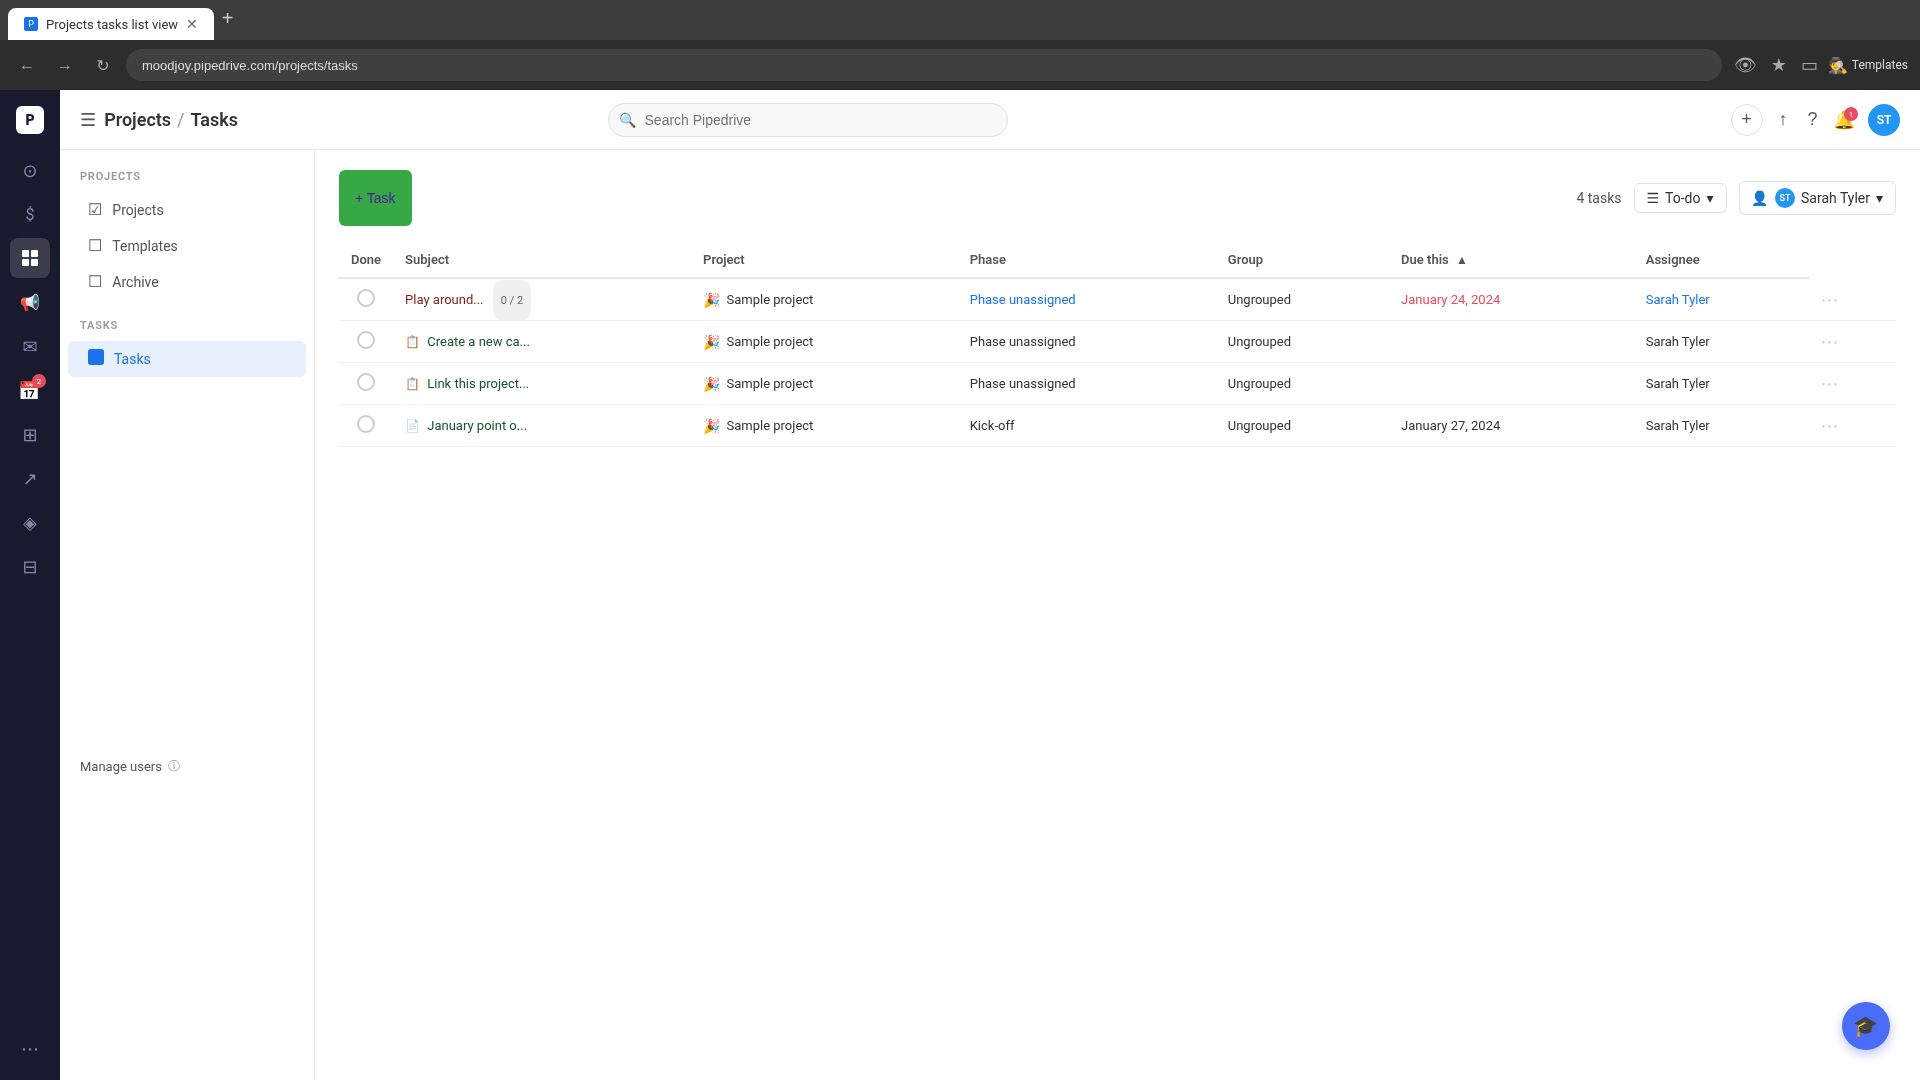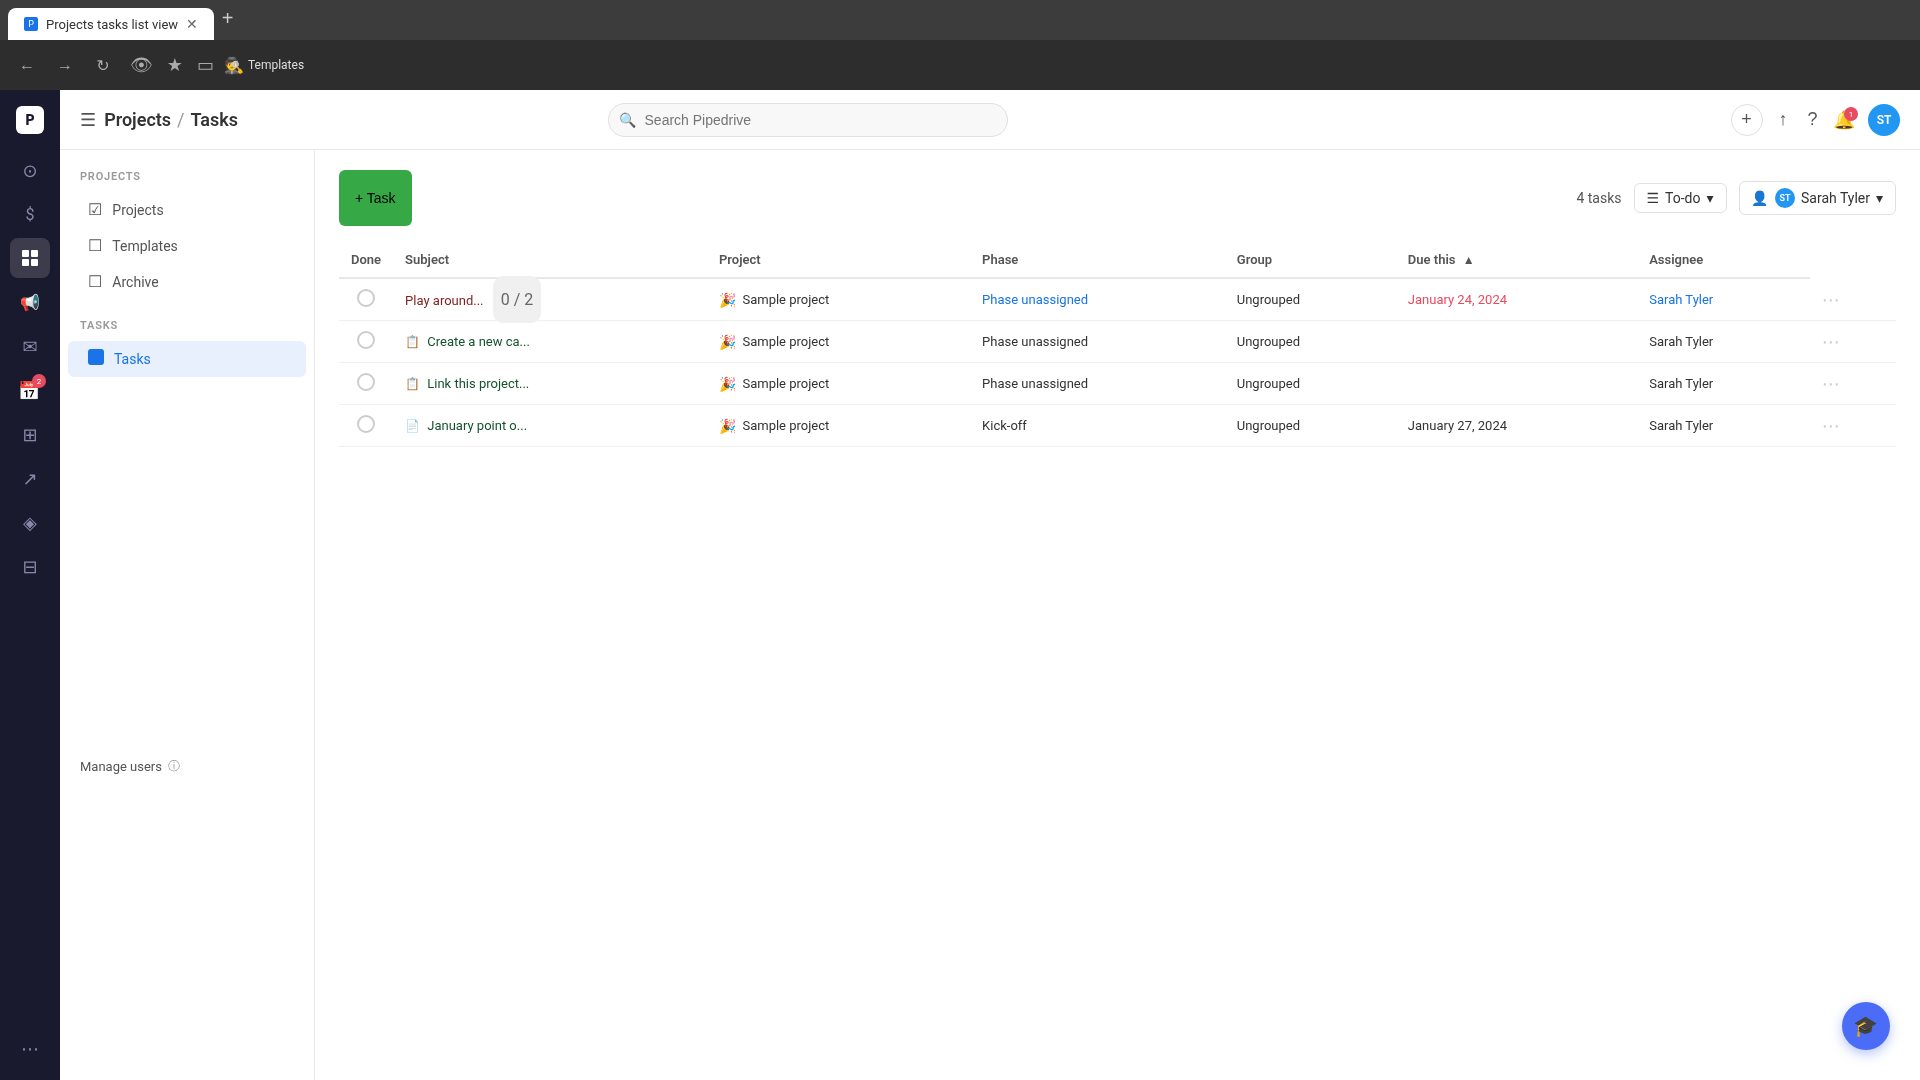--- a/index.html
+++ b/index.html
@@ -58,38 +58,38 @@
     .sidebar-section-label { font-size: 11px; font-weight: 600; color: #999; letter-spacing: 0.8px; padding: 0 20px 8px; text-transform: uppercase; }
     .sidebar-item { display: flex; align-items: center; gap: 10px; padding: 8px 20px; cursor: pointer; color: #555; font-size: 14px; border-radius: 6px; margin: 1px 8px; }
     .sidebar-item.active { background: #e8f0fe; color: #1a73e8; }
     .sidebar-item-icon { font-size: 16px; flex-shrink: 0; }
     .sidebar-section-gap { margin-top: 16px; }
     .manage-users-link { display: flex; align-items: center; gap: 6px; color: #555; font-size: 13px; cursor: pointer; }
 
     
     .main-content { flex: 1; padding: 20px 24px; overflow: auto; }
     .main-toolbar { display: flex; align-items: center; justify-content: space-between; margin-bottom: 16px; }
-    .add-task-btn { background: #36a846; color: #000000; border: none; border-radius: 6px; padding: 20px 16px; font-size: 14px; font-weight: 500; cursor: pointer; display: flex; align-items: center; gap: 6px; }
+    .add-task-btn { background: #36a846; color: #4c1d95; border: none; border-radius: 6px; padding: 20px 16px; font-size: 14px; font-weight: 500; cursor: pointer; display: flex; align-items: center; gap: 6px; }
     .toolbar-right { display: flex; align-items: center; gap: 12px; }
     .task-count { font-size: 14px; color: #555; }
     .filter-dropdown { display: flex; align-items: center; gap: 6px; border: 1px solid #e0e0e0; border-radius: 6px; padding: 6px 12px; cursor: pointer; font-size: 14px; color: #333; background: white; }
     .assignee-dropdown { display: flex; align-items: center; gap: 6px; border: 1px solid #e0e0e0; border-radius: 6px; padding: 6px 12px; cursor: pointer; font-size: 14px; color: #333; background: white; }
     .assignee-avatar { width: 20px; height: 20px; border-radius: 50%; background: #2196f3; color: white; font-size: 9px; display: flex; align-items: center; justify-content: center; font-weight: 600; }
 
     
     .tasks-table { width: 100%; border-collapse: collapse; }
     .tasks-table thead th { text-align: left; font-size: 13px; font-weight: 600; color: #555; padding: 10px 12px; border-bottom: 2px solid #e8e8e8; white-space: nowrap; }
     .tasks-table thead th:first-child { width: 50px; text-align: center; }
     .tasks-table tbody tr { border-bottom: 1px solid #f0f0f0; }
     .tasks-table tbody td { padding: 10px 12px; font-size: 13px; color: #333; vertical-align: middle; }
     .tasks-table tbody td:first-child { text-align: center; }
     .done-radio { width: 18px; height: 18px; border: 2px solid #ccc; border-radius: 50%; cursor: pointer; appearance: none; background: white; }
     .subject-link { color: #7f1d1d; text-decoration: none; cursor: pointer; }
     .subject-text { color: #14532d; cursor: pointer; }
-    .subtask-badge { background: #f0f0f0; border-radius: 10px; padding: 14px 8px; font-size: 16px; color: #666; margin-left: 6px; white-space: nowrap; }
+    .subtask-badge { background: #f0f0f0; border-radius: 10px; padding: 14px 8px; font-size: 11px; color: #666; margin-left: 6px; white-space: nowrap; }
     .project-cell { display: flex; align-items: center; gap: 6px; }
     .project-icon { font-size: 14px; }
     .phase-unassigned { color: #1a73e8; }
     .phase-assigned { color: #333; }
     .due-date { color: #e84a5f; }
     .due-date-normal { color: #333; }
     .assignee-cell { color: #1a73e8; cursor: pointer; }
     .row-actions { color: #ccc; cursor: pointer; font-size: 18px; letter-spacing: 2px; }
     .sort-icon { font-size: 12px; margin-left: 4px; }
     .subject-icon { color: #888; margin-right: 4px; font-size: 12px; }
@@ -106,20 +106,21 @@
       <div class="tab-favicon">P</div>
       <span>Projects tasks list view</span>
       <span class="tab-close">✕</span>
     </div>
     <button class="browser-tab-new">+</button>
   </div>
   <div class="browser-nav-bar">
     <button class="nav-btn">←</button>
     <button class="nav-btn">→</button>
     <button class="nav-btn">↻</button>
+    <input class="address-bar" type="text" value="moodjoy.pipedrive.com/projects/tasks" style="">
     <div class="nav-actions">
       <button class="nav-action-btn" style="font-size:18px;">👁</button>
       <button class="nav-action-btn" style="font-size:18px;">★</button>
       <button class="nav-action-btn" style="font-size:18px;">▭</button>
       <div class="incognito-badge">
         <span style="font-size:16px;">🕵</span>
         <span>Templates</span>
       </div>
     </div>
   </div>

